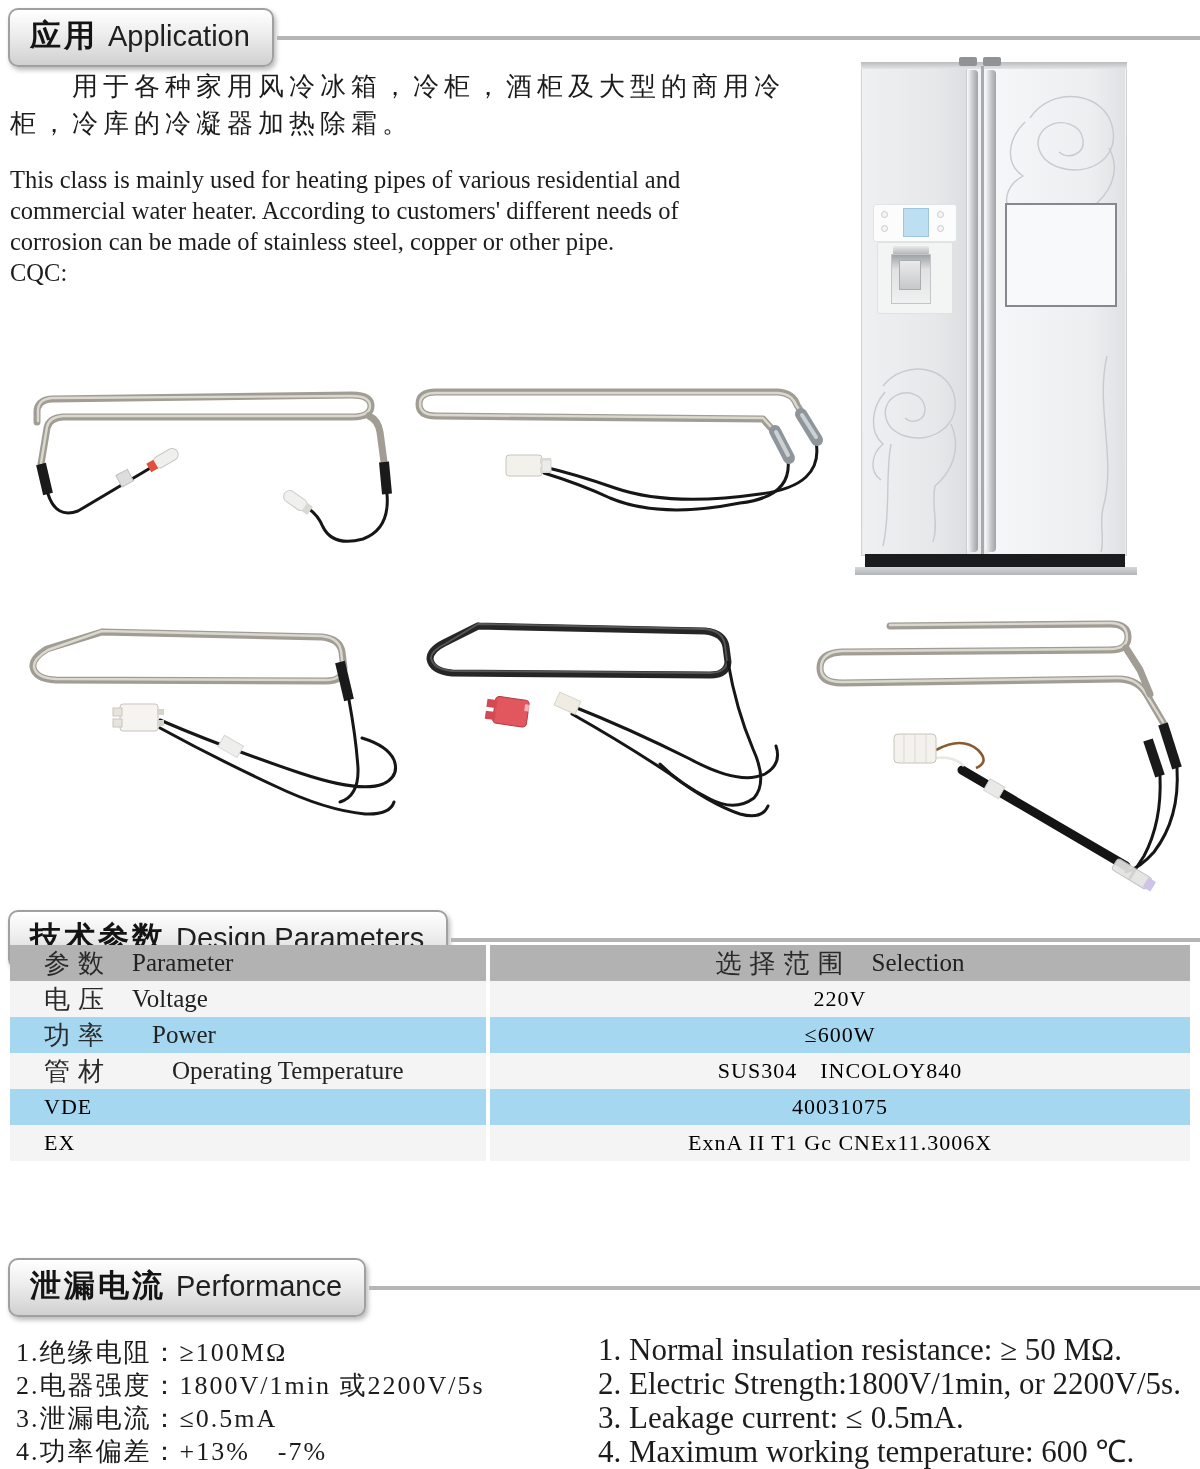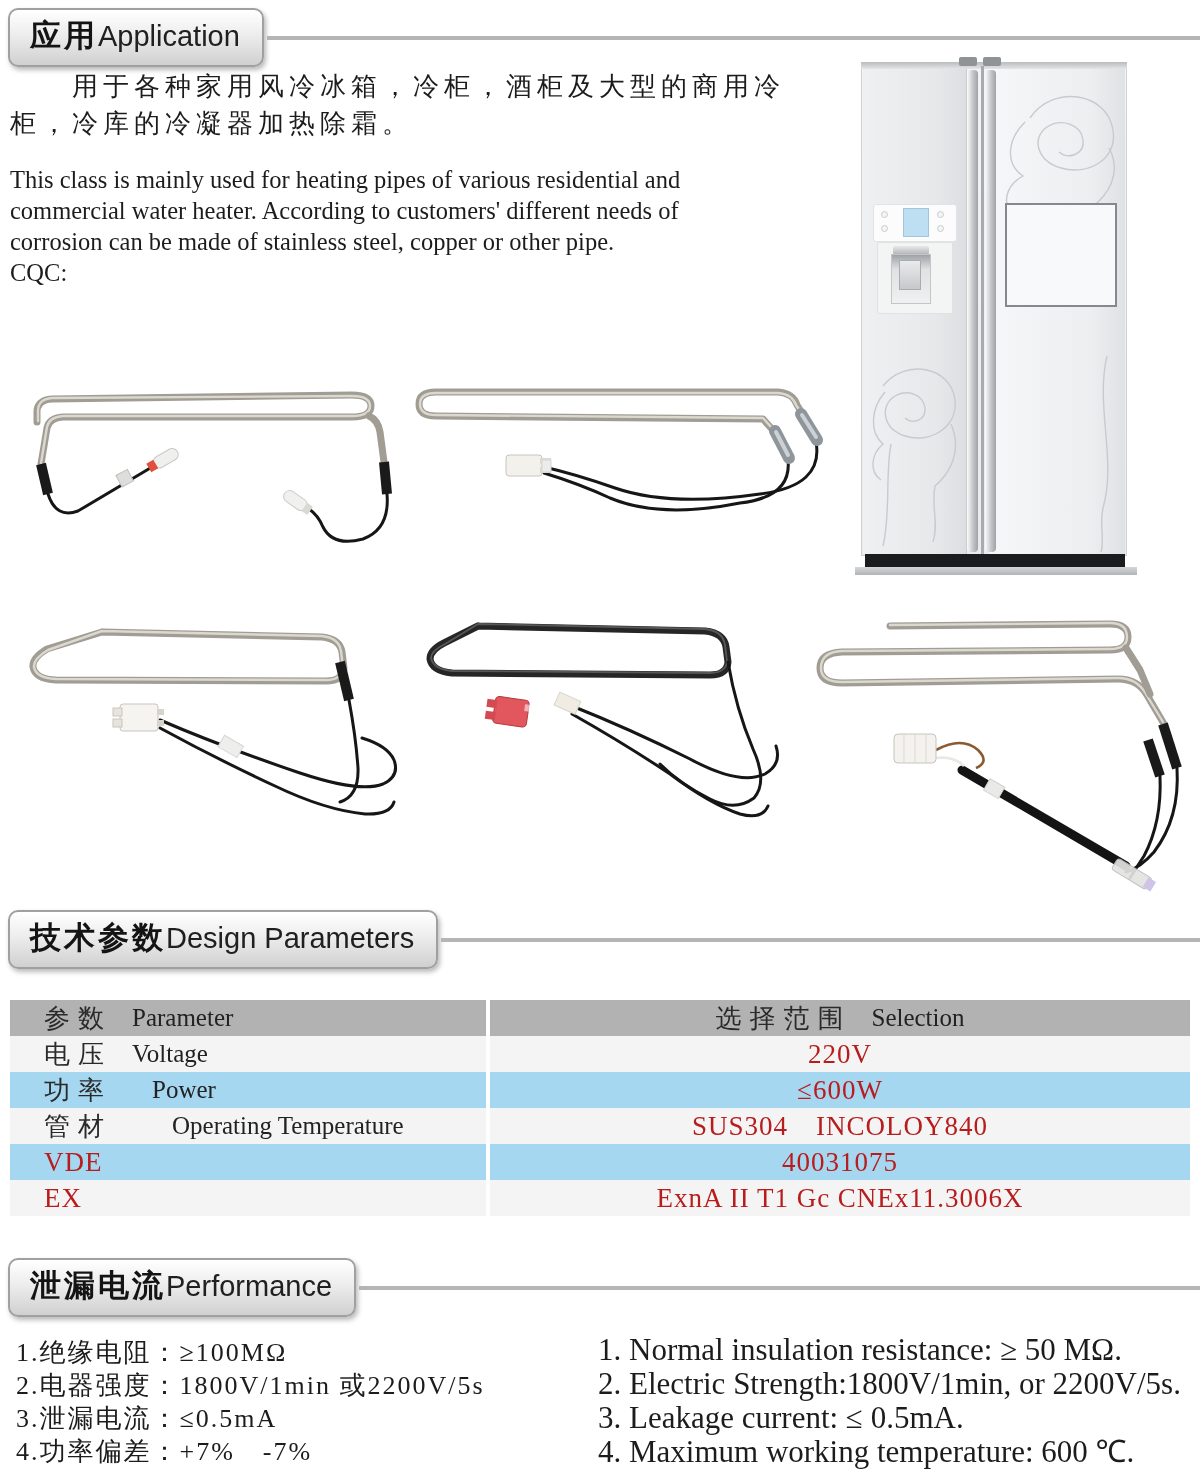--- a/index.html
+++ b/index.html
@@ -7,39 +7,39 @@
         font-family:"Liberation Serif",serif;color:#1c1c1c;}
   .abs{position:absolute;}
 
   
   .sec-header{position:absolute;left:8px;right:0;display:flex;align-items:center;}
   .pill{display:inline-flex;align-items:baseline;padding:5px 22px 8px 20px;
         border:2px solid #a0a0a0;border-radius:10px;
         background:linear-gradient(180deg,#ffffff 0%,#ededed 45%,#d0d0d0 100%);
         box-shadow:2px 3px 5px rgba(0,0,0,.28), inset 0 1px 0 #ffffff;white-space:nowrap;}
   .pill .zh{font-family:"Liberation Sans",sans-serif;font-weight:bold;font-size:31px;letter-spacing:3px;color:#141414;}
-  .pill .en{font-family:"Liberation Sans",sans-serif;font-weight:500;font-size:29px;color:#202020;}
+  .pill .en{font-family:"Liberation Sans",sans-serif;font-weight:500;font-size:29px;color:#202020;margin-left:10px;}
   .rule{flex:1;height:4px;background:#b5b5b5;margin-left:3px;}
 
   
   .cn-para{left:10px;top:68px;width:830px;font-size:26px;line-height:37px;letter-spacing:5px;white-space:pre-line;}
   .en-para{left:10px;top:164px;width:820px;font-size:24.5px;line-height:31px;white-space:pre-line;}
 
   
-  .ptable{left:10px;top:1000px;width:1180px;font-size:26px;}
+  .ptable{left:10px;top:945px;width:1180px;font-size:26px;}
   .trow{display:flex;height:36px;margin-bottom:0;}
   .tcell{display:flex;align-items:center;}
   .tc-left{width:476px;padding-left:34px;box-sizing:border-box;}
   .tc-right{flex:1;margin-left:4px;justify-content:center;text-align:center;}
   .row-head .tcell{background:#b2b2b2;}
   .row-light .tcell{background:#f4f4f4;}
   .row-blue .tcell{background:#a6d7f1;gap:20px;}
   .ptable .zh{letter-spacing:8px;font-size:26px;color:#2a2a2a;}
   .ptable .en{font-size:25px;margin-left:20px;color:#222;}
-  .ptable .val{font-size:27px;color:#b91c1c;letter-spacing:1px;}
+  .ptable .val{font-size:22px;color:#000000;letter-spacing:1px;}
   .row-mat .en{margin-left:60px;}
 
   
   .perf-zh{left:16px;top:1336px;width:570px;font-size:26px;line-height:33px;letter-spacing:2px;}
   .perf-en{left:598px;top:1333px;width:598px;font-size:31px;line-height:34px;}
   .perf-item{white-space:nowrap;}
 
   
   .fridge{left:855px;top:56px;width:282px;height:532px;}
   .fridge *{position:absolute;box-sizing:border-box;}
@@ -298,21 +298,21 @@
       <span class="zh">泄漏电流</span>
       <span class="en">Performance</span>
     </div>
     <div class="rule"></div>
   </div>
 
   <div class="abs perf-zh">
     <div class="perf-item">1.绝缘电阻：≥100MΩ</div>
     <div class="perf-item">2.电器强度：1800V/1min 或2200V/5s</div>
     <div class="perf-item">3.泄漏电流：≤0.5mA</div>
-    <div class="perf-item">4.功率偏差：+7%　-7%</div>
+    <div class="perf-item">4.功率偏差：+13%　-7%</div>
   </div>
   <div class="abs perf-en">
     <div class="perf-item">1. Normal insulation resistance: ≥ 50 MΩ.</div>
     <div class="perf-item">2. Electric Strength:1800V/1min, or 2200V/5s.</div>
     <div class="perf-item">3. Leakage current: ≤ 0.5mA.</div>
     <div class="perf-item">4. Maximum working temperature: 600 ℃.</div>
   </div>
 
 </div>
 

